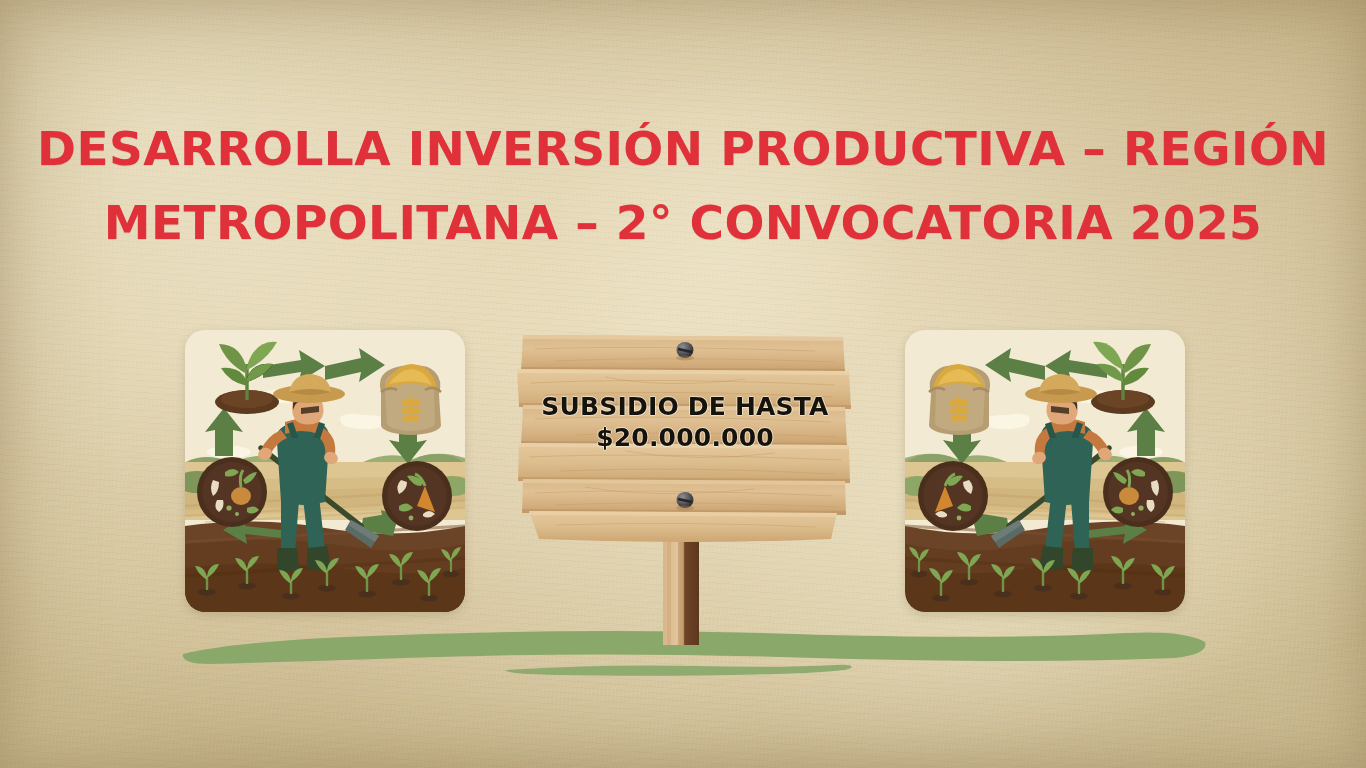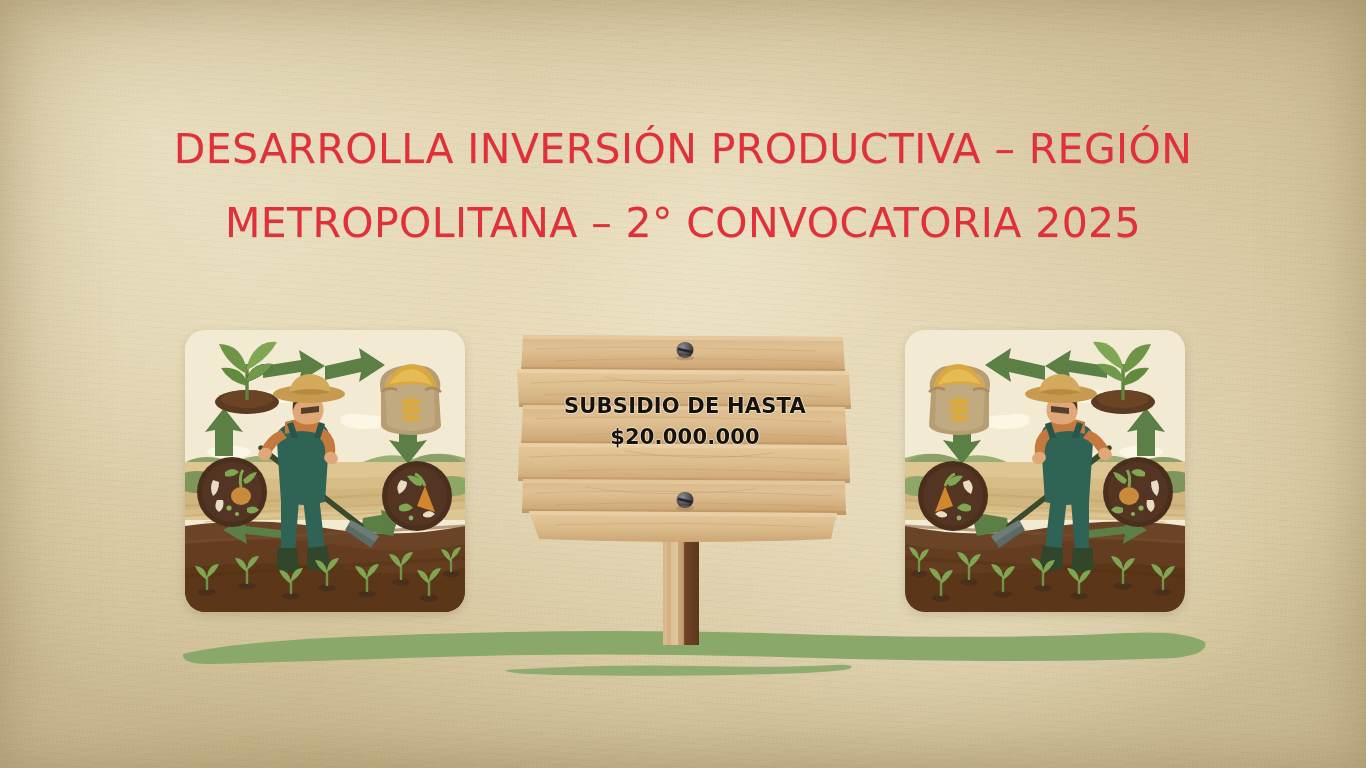--- a/index.html
+++ b/index.html
@@ -56,22 +56,22 @@
   .title-block {
     position: absolute;
     left: 0; right: 0;
     top: 112px;
     text-align: center;
     z-index: 6;
   }
   .title-line {
     color: #e0303a;
     font-family: "DejaVu Sans", sans-serif;
-    font-weight: normal;
-    font-size: 41px;
+    font-weight: bold;
+    font-size: 47px;
     letter-spacing: 0.4px;
     line-height: 74px;
     white-space: nowrap;
     text-shadow: 0 1px 0 rgba(120,40,40,0.10);
   }
 
   
   .ill-card {
     position: absolute;
     top: 330px;
@@ -103,21 +103,21 @@
   .sign-text {
     position: absolute;
     left: 0; right: 0;
     top: 66px;
     text-align: center;
     pointer-events: none;
   }
   .sign-text-line {
     font-family: "DejaVu Sans", sans-serif;
     font-weight: bold;
-    font-size: 21px;
+    font-size: 25px;
     line-height: 31px;
     color: #16120c;
     letter-spacing: 0.2px;
     white-space: nowrap;
     text-shadow:
       1px 0 0 rgba(255,250,235,0.55), -1px 0 0 rgba(255,250,235,0.55),
       0 1px 0 rgba(255,250,235,0.55), 0 -1px 0 rgba(255,250,235,0.55);
   }
 
   

